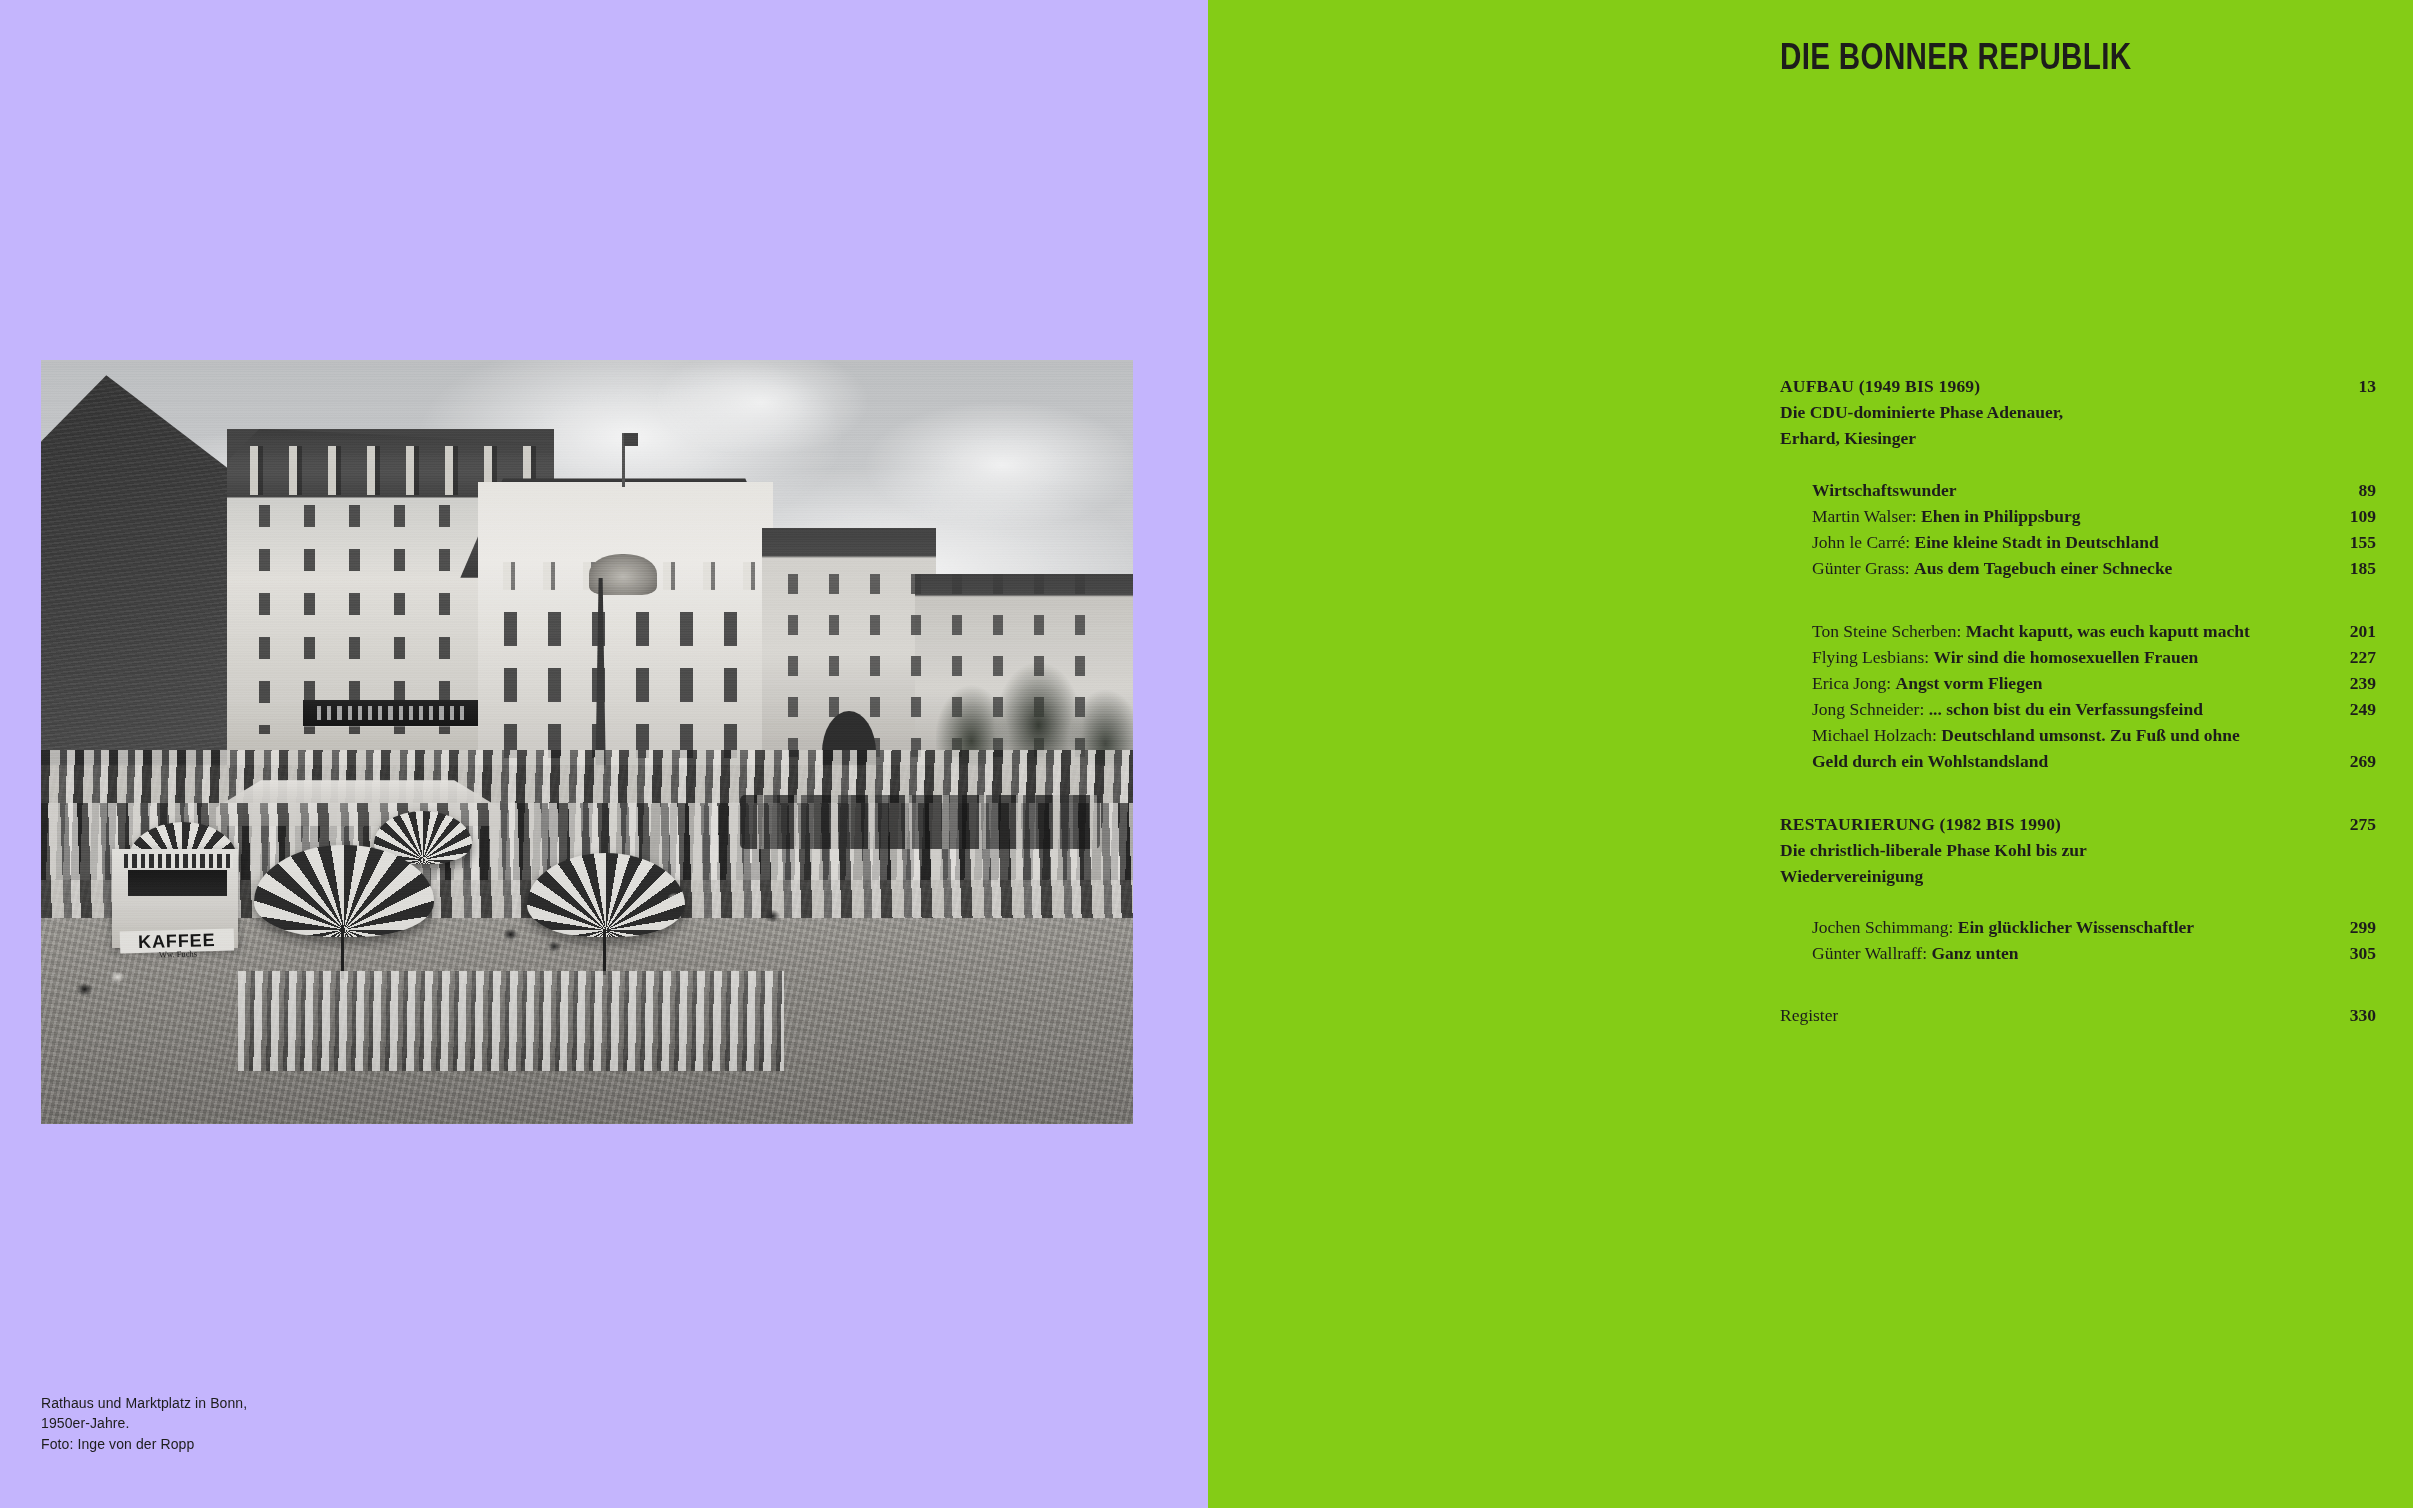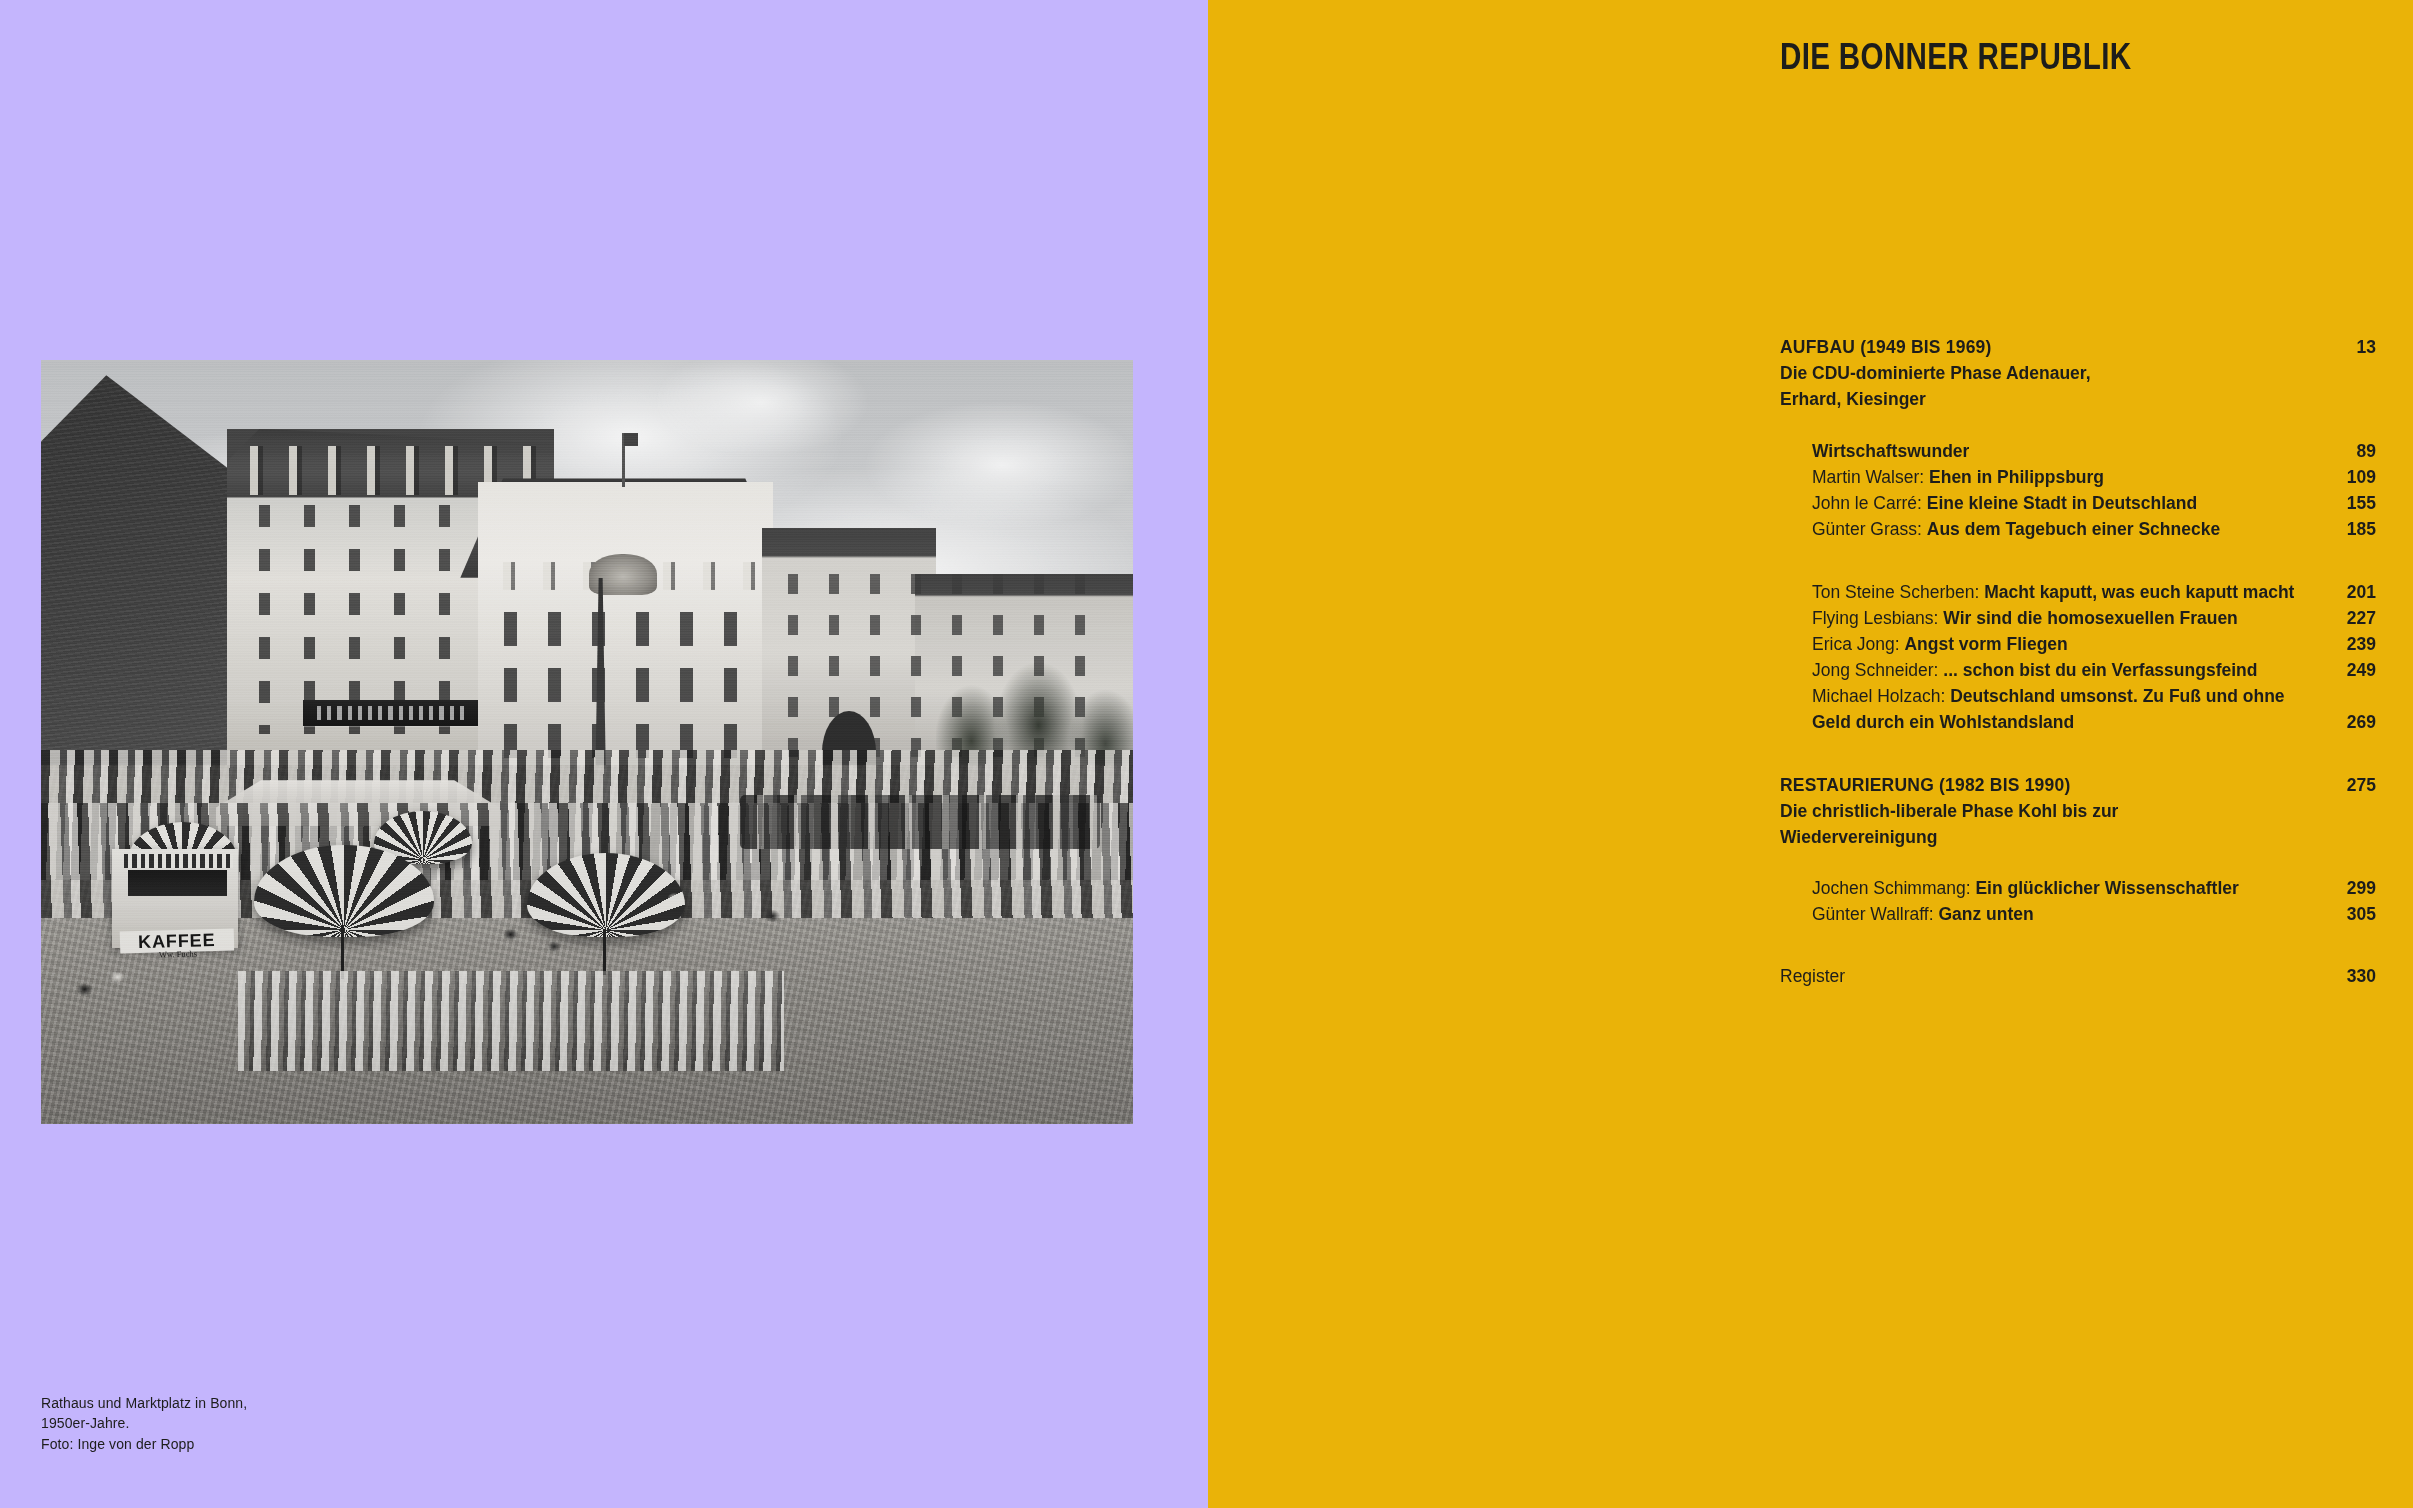--- a/index.html
+++ b/index.html
@@ -289,39 +289,40 @@
     color:#1d1d1b;
     letter-spacing:0.1px;
   }
   .caption div{white-space:nowrap;}
 
   
   .page-right{
     position:relative;
     flex:0 0 1206px;
     width:1206px;height:1508px;
-    background:#eab308;
+    background:#84cc16;
   }
   .chapter-title{
     position:absolute;
     left:572px;top:34px;
     font-size:37px;
     line-height:46px;
     font-weight:700;
     letter-spacing:0.4px;
     color:#1d1d1b;
     transform:scaleX(.80);
     transform-origin:left top;
     white-space:nowrap;
   }
   .toc{
     position:absolute;
-    left:572px;top:334px;
+    left:572px;top:373px;
     width:596px;
     color:#1d1d1b;
+    font-family:Liberation Serif, serif;
   }
   .sec{margin:0;}
   .sec + .sec{margin-top:37px;}
   .row{
     display:flex;
     align-items:baseline;
     line-height:26px;
     font-size:17.5px;
     white-space:nowrap;
   }

